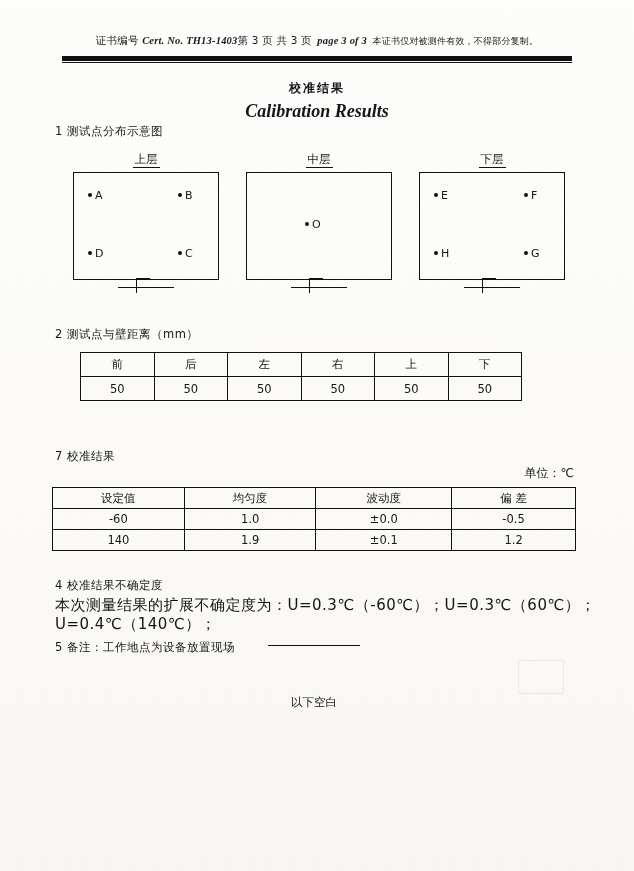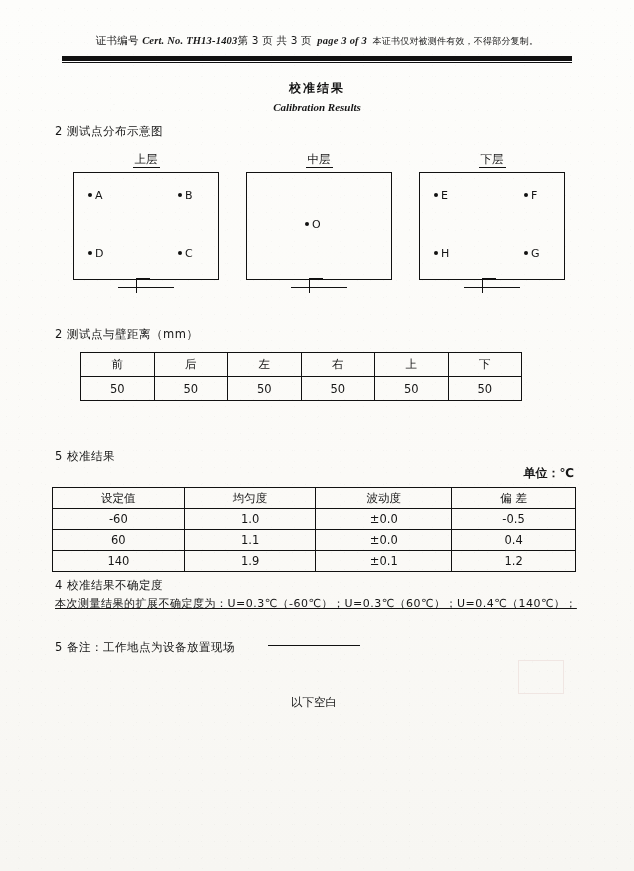--- a/index.html
+++ b/index.html
@@ -81,21 +81,21 @@
     letter-spacing: 2px;
   }
   .title-en {
     position: absolute;
     top: 101px;
     left: 0; right: 0;
     text-align: center;
     font-family: "Liberation Serif", serif;
     font-style: italic;
     font-weight: bold;
-    font-size: 11px;
+    font-size: 18px;
   }
   .sec {
     position: absolute;
     font-size: 11.5px;
     letter-spacing: 0.5px;
   }
   
   .diagrams {
     position: absolute;
     top: 152px;
@@ -196,21 +196,21 @@
   .res-tbl td { height: 20px; }
   .res-tbl td.c1 { width: 132px; }
   .res-tbl td.c2 { width: 132px; }
   .res-tbl td.c3 { width: 136px; }
   .res-tbl td.c4 { width: 124px; }
   .unit {
     position: absolute;
     top: 465px;
     right: 60px;
     font-size: 12px;
-    font-weight: bold;
+    font-weight: normal;
   }
   .blankline {
     position: absolute;
     top: 645px;
     left: 268px;
     width: 92px;
     border-top: 1.2px solid #111;
   }
   .below-blank {
     position: absolute;
@@ -241,21 +241,21 @@
     <span>证书编号</span>
     <span class="cert">Cert. No. TH13-1403</span><span>第 3 页 共 3 页</span>
     <span class="pg">page 3 of 3</span>
     <span class="small">本证书仅对被测件有效，不得部分复制。</span>
   </div>
   <div class="rule"></div>
 
   <div class="title-cn">校准结果</div>
   <div class="title-en">Calibration Results</div>
 
-  <div class="sec" style="top:124px; left:55px;">2 测试点分布示意图</div>
+  <div class="sec" style="top:124px; left:55px;">1 测试点分布示意图</div>
 
   <div class="diagrams">
 
     <div class="box-wrap" style="left:0px;">
       <div class="box-label"><span class="u">上层</span></div>
       <div class="box">
         <div class="pt" style="left:14px; top:16px;"><span class="dot"></span><span>A</span></div>
         <div class="pt" style="left:104px; top:16px;"><span class="dot"></span><span>B</span></div>
         <div class="pt" style="left:14px; top:74px;"><span class="dot"></span><span>D</span></div>
         <div class="pt" style="left:104px; top:74px;"><span class="dot"></span><span>C</span></div>
@@ -308,53 +308,47 @@
       <td>50</td>
       <td>50</td>
       <td>50</td>
       <td>50</td>
       <td>50</td>
       <td>50</td>
     </tr>
   </tbody>
     </table>
 
-  <div class="sec" style="top:449px; left:55px;">5 校准结果</div>
+  <div class="sec" style="top:449px; left:55px;">7 校准结果</div>
   <div class="unit">单位：℃</div>
 
   <table class="tbl res-tbl">
     <tbody>
         <tr>
       <td class="c1">设定值</td>
       <td class="c2">均匀度</td>
       <td class="c3">波动度</td>
       <td class="c4">偏  差</td>
     </tr>
     <tr>
       <td class="c1">-60</td>
       <td class="c2">1.0</td>
       <td class="c3">±0.0</td>
       <td class="c4">-0.5</td>
     </tr>
     <tr>
-      <td class="c1">60</td>
-      <td class="c2">1.1</td>
-      <td class="c3">±0.0</td>
-      <td class="c4">0.4</td>
-    </tr>
-    <tr>
       <td class="c1">140</td>
       <td class="c2">1.9</td>
       <td class="c3">±0.1</td>
       <td class="c4">1.2</td>
     </tr>
   </tbody>
     </table>
 
   <div class="sec" style="top:578px; left:55px;">4 校准结果不确定度</div>
-  <div class="sec" style="top:596px; left:55px; font-size:11px;text-decoration:underline;">本次测量结果的扩展不确定度为：U=0.3℃（-60℃）；U=0.3℃（60℃）；U=0.4℃（140℃）；</div>
+  <div class="sec" style="top:596px; left:55px; font-size:15px;">本次测量结果的扩展不确定度为：U=0.3℃（-60℃）；U=0.3℃（60℃）；U=0.4℃（140℃）；</div>
 
   <div class="sec" style="top:628px; left:55px;margin-top:12px;">5 备注：工作地点为设备放置现场</div>
   <div class="blankline"></div>
   <div class="below-blank">以下空白</div>
 
   <div class="stamp-ghost"></div>
 </div>
 
 </body></html>

